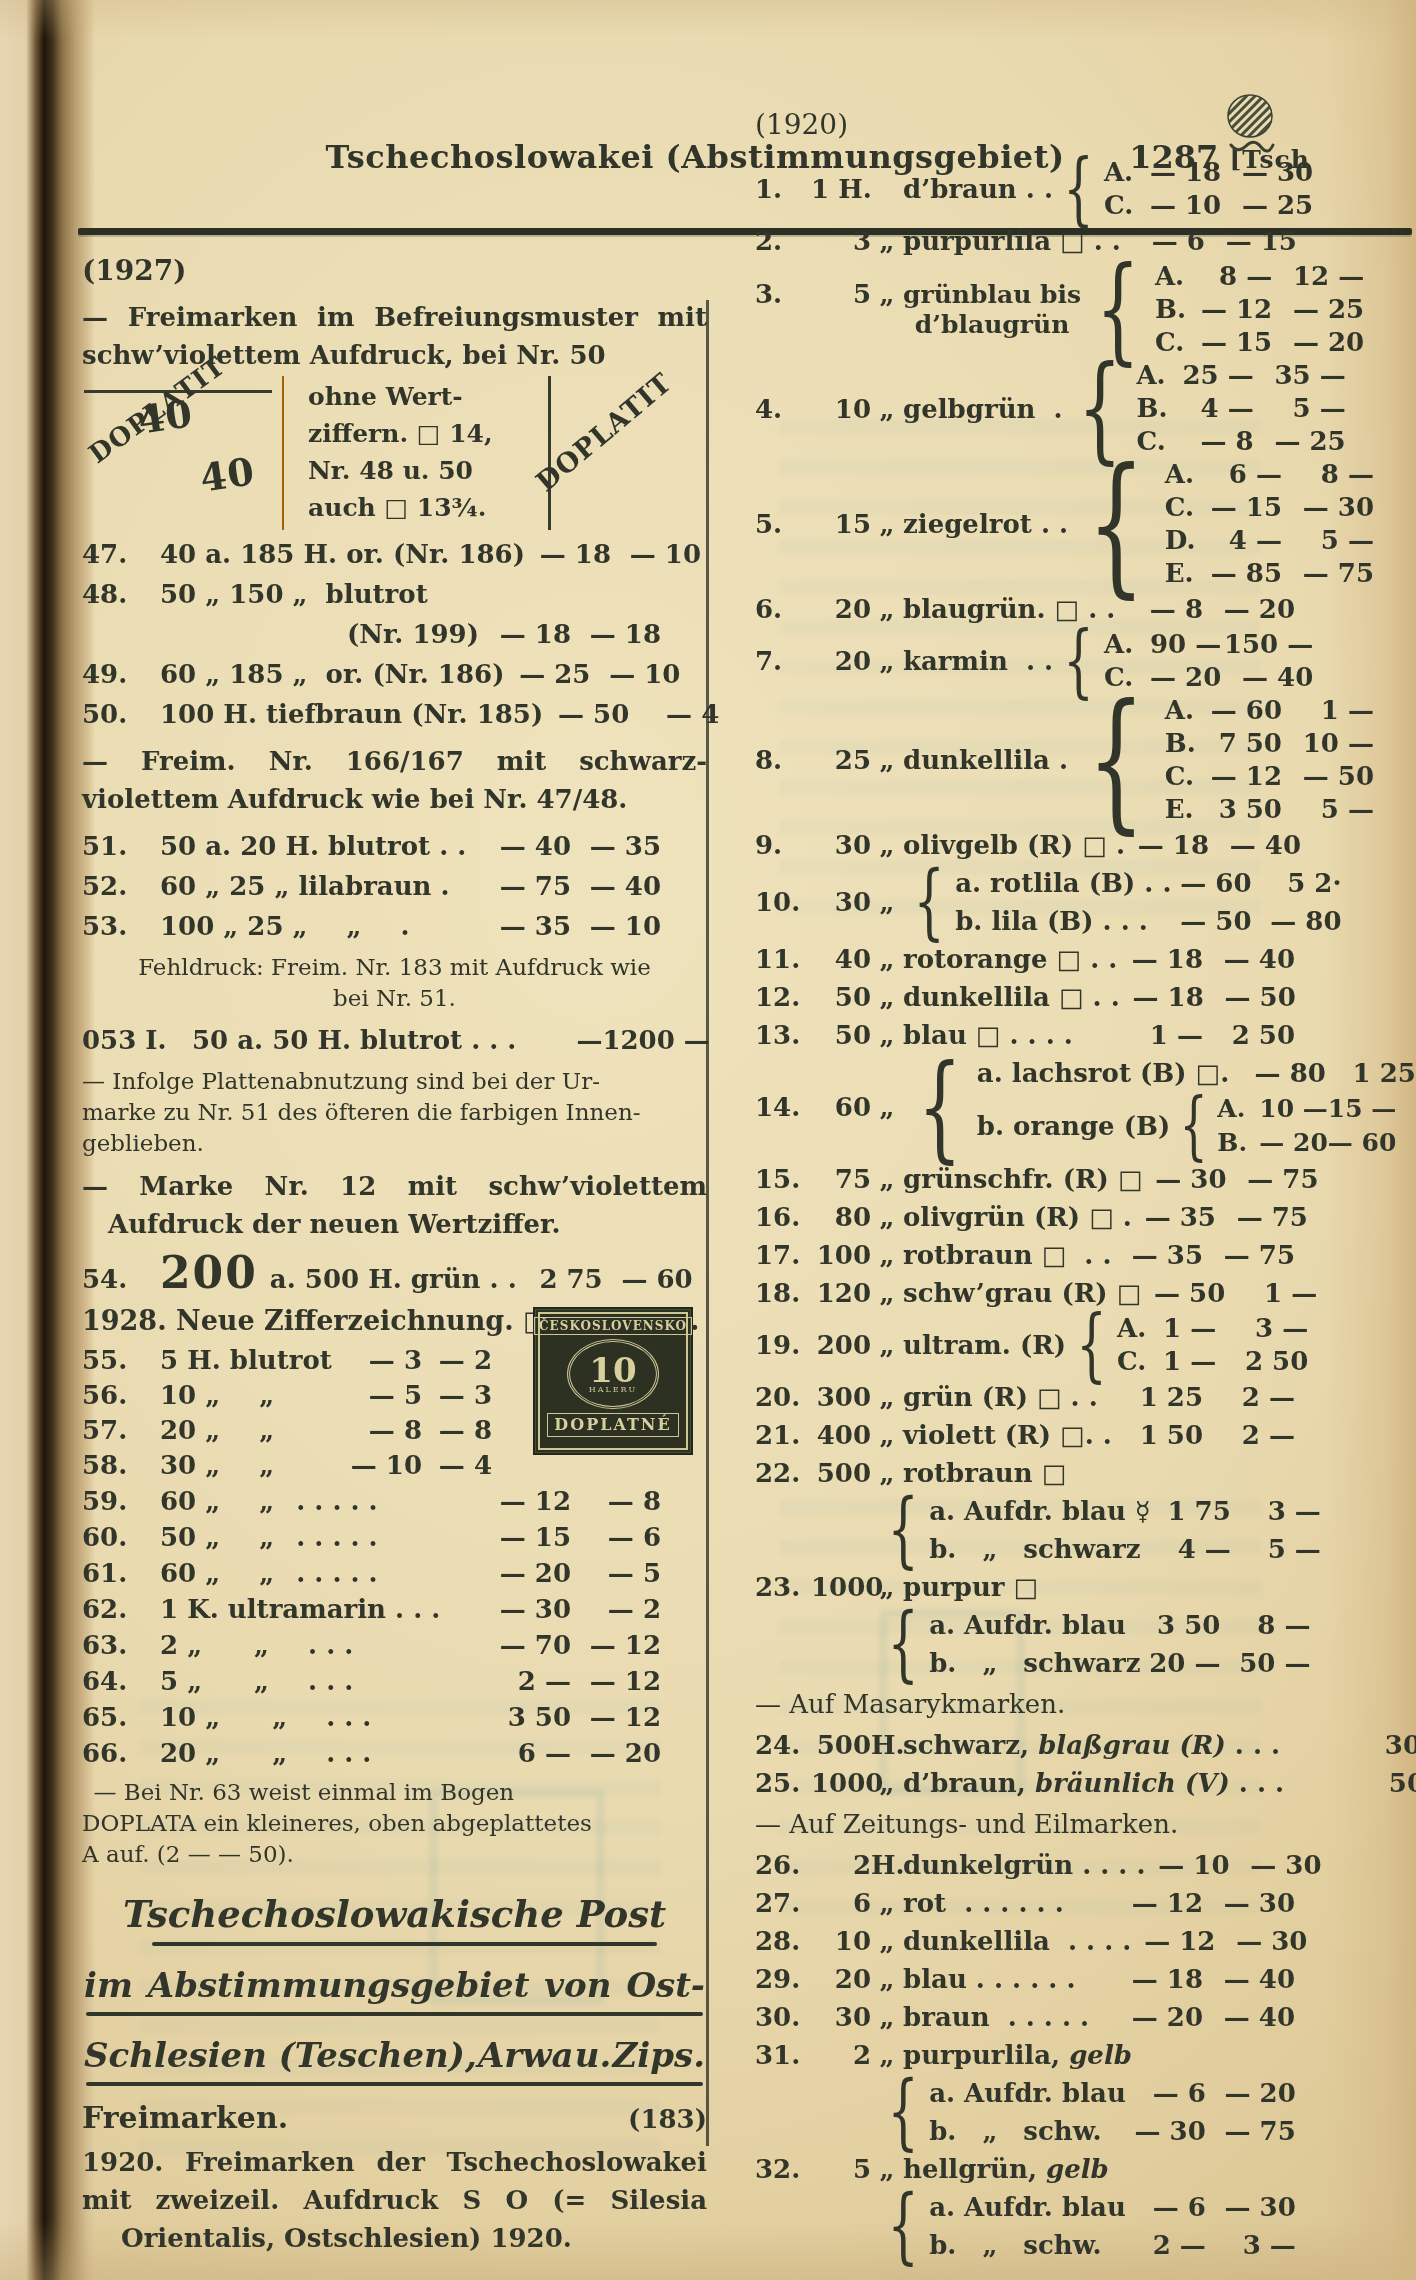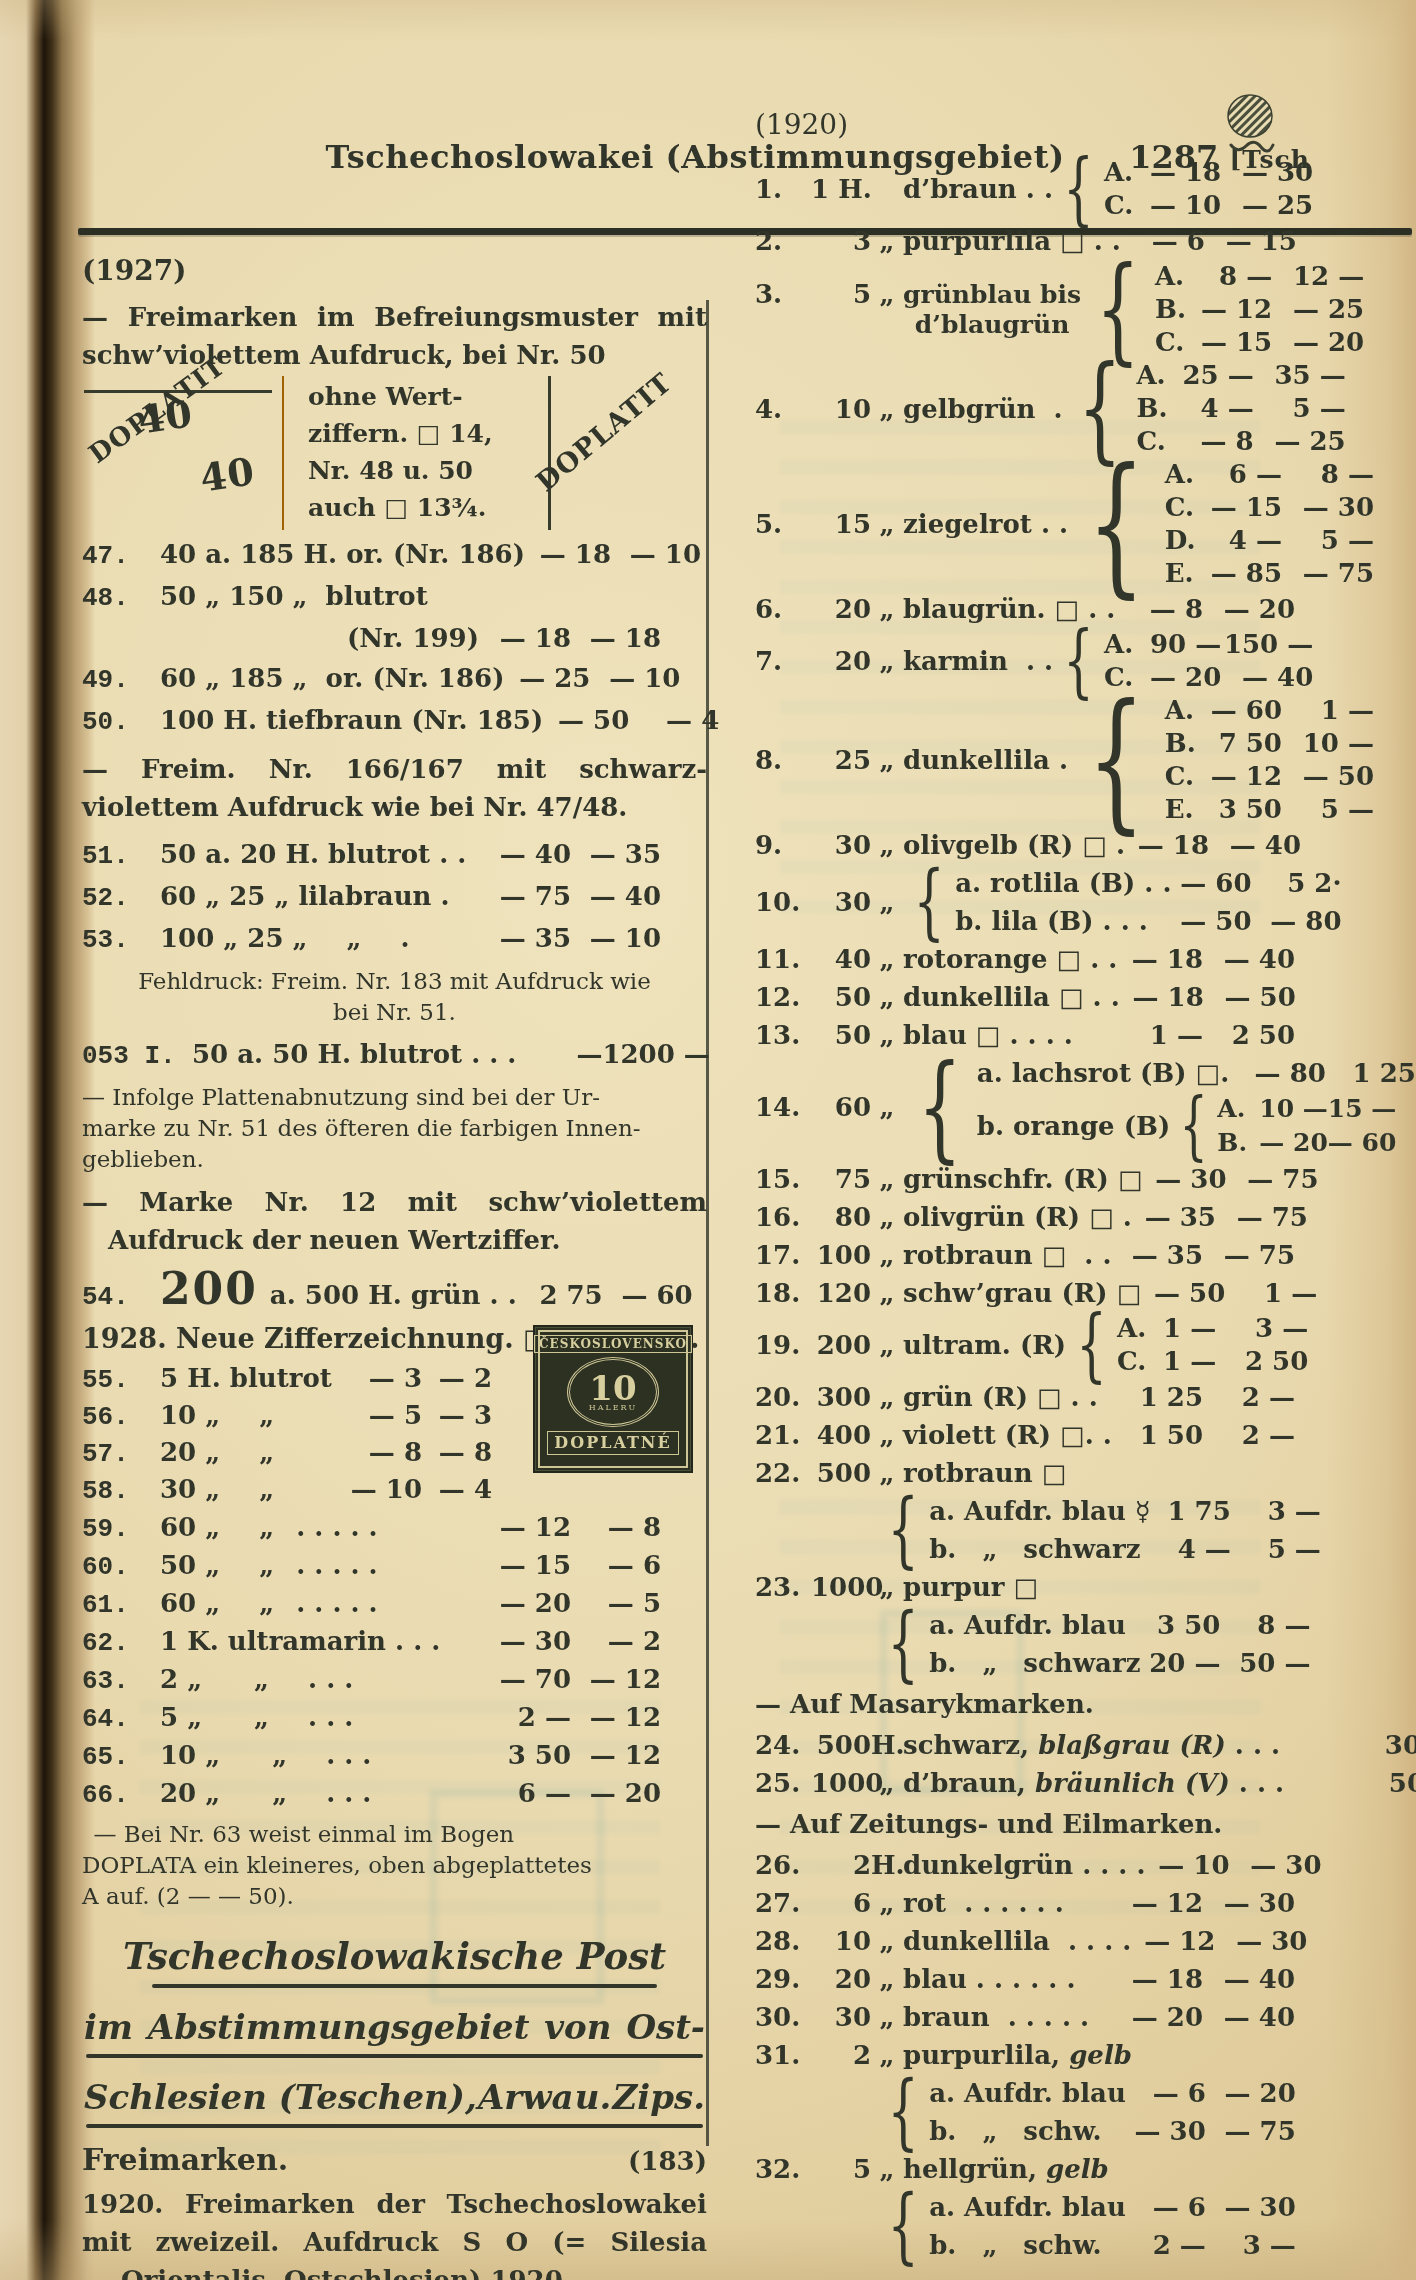--- a/index.html
+++ b/index.html
@@ -32,21 +32,21 @@
 
   
   #leftcol{position:absolute;left:82px;top:252px;width:625px;z-index:6;}
   #rightcol{position:absolute;left:755px;top:100px;width:548px;z-index:6;}
   .year{font-size:28px;font-weight:700;line-height:38px;}
   .ryear{font-size:28px;font-weight:400;line-height:50px;position:relative;height:56px;}
   .stampicon{position:absolute;left:468px;top:-8px;}
 
   
   .lrow{display:flex;align-items:baseline;font-size:26px;line-height:40px;font-weight:700;padding-right:46px;}
-  .lrow .num{width:78px;flex:none;white-space:pre;font-family:Liberation Mono, monospace;}
+  .lrow .num{width:78px;flex:none;white-space:pre;}
   .lrow .num.wide{width:110px;}
   .lrow .lbl{flex:1;white-space:pre;}
   .lrow .lbl.ralign{text-align:right;padding-right:6px;}
   .lrow .p1{width:86px;flex:none;text-align:right;white-space:pre;}
   .lrow .p2{width:90px;flex:none;text-align:right;white-space:pre;}
   .lrow .big{font-size:44px;font-weight:700;letter-spacing:2px;line-height:1;margin-right:12px;}
   .lrow.narrow{padding-right:215px;line-height:35px;}
   .lrow.narrow .p1{width:78px;}
   .lrow.narrow .p2{width:70px;}
   .lrow.tight{line-height:36px;}
@@ -125,21 +125,21 @@
   .sitem{display:flex;align-items:baseline;line-height:38px;font-size:26px;}
   .sitem .k{flex:1;white-space:pre;}
   .sitem .sp1{width:80px;text-align:right;white-space:pre;}
   .sitem .sp2{width:90px;text-align:right;white-space:pre;}
   .nestwrap{display:flex;align-items:center;flex:1;}
   .nitems{flex:1;}
   .nitem{display:flex;align-items:baseline;line-height:34px;font-size:25px;}
   .nitem .k{width:42px;}
   .nitem .np1{flex:1;text-align:right;white-space:pre;}
   .nitem .np2{width:88px;text-align:left;white-space:pre;}
-  .rnote{font-size:26px;font-weight:700;line-height:44px;white-space:pre;}
+  .rnote{font-size:26px;font-weight:400;line-height:44px;white-space:pre;}
 </style>
 </head>
 <body>
 
 <div class="ghost" style="left:140px;top:1700px;width:520px;height:480px;"></div>
 <div class="ghost" style="left:780px;top:420px;width:480px;height:520px;"></div>
 <div class="ghost" style="left:780px;top:1500px;width:480px;height:420px;"></div>
 <div class="ghostbox" style="left:430px;top:1790px;width:160px;height:200px;"></div>
 <div class="ghostbox" style="left:880px;top:1610px;width:130px;height:170px;"></div>
 

